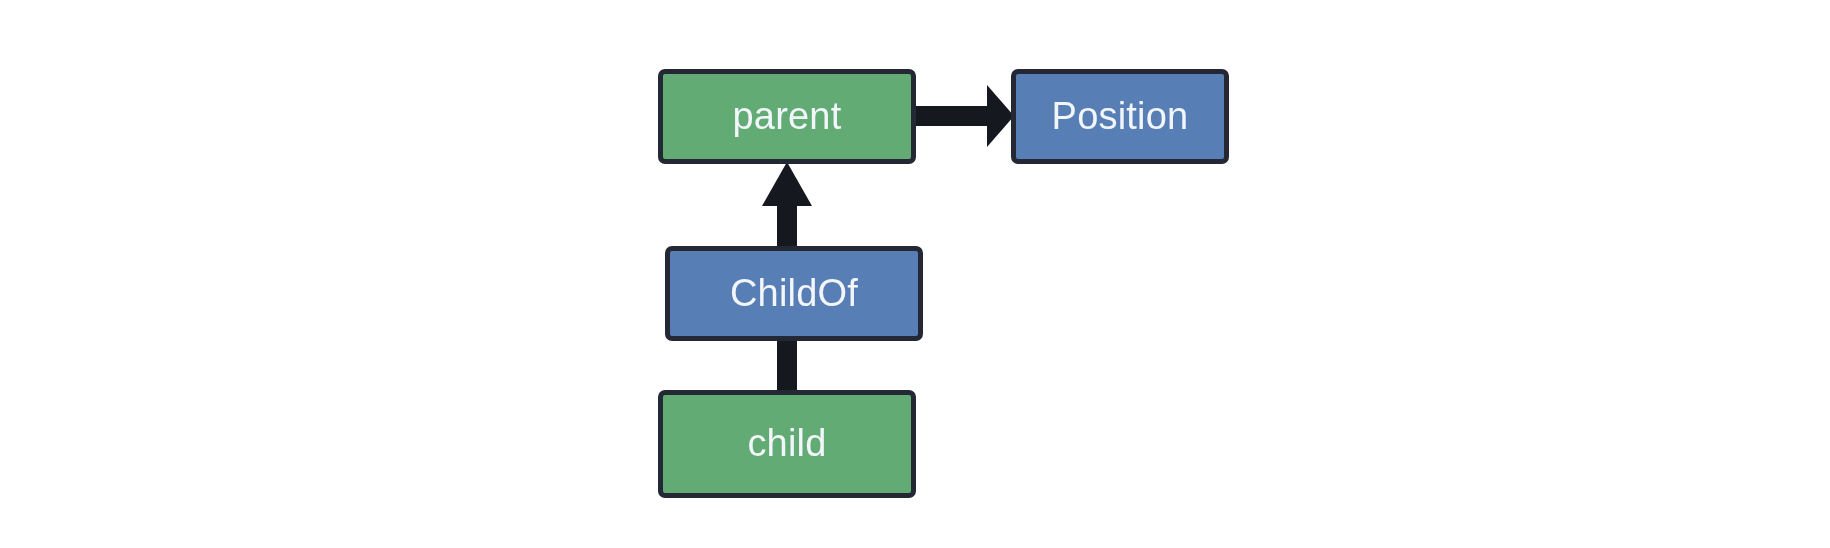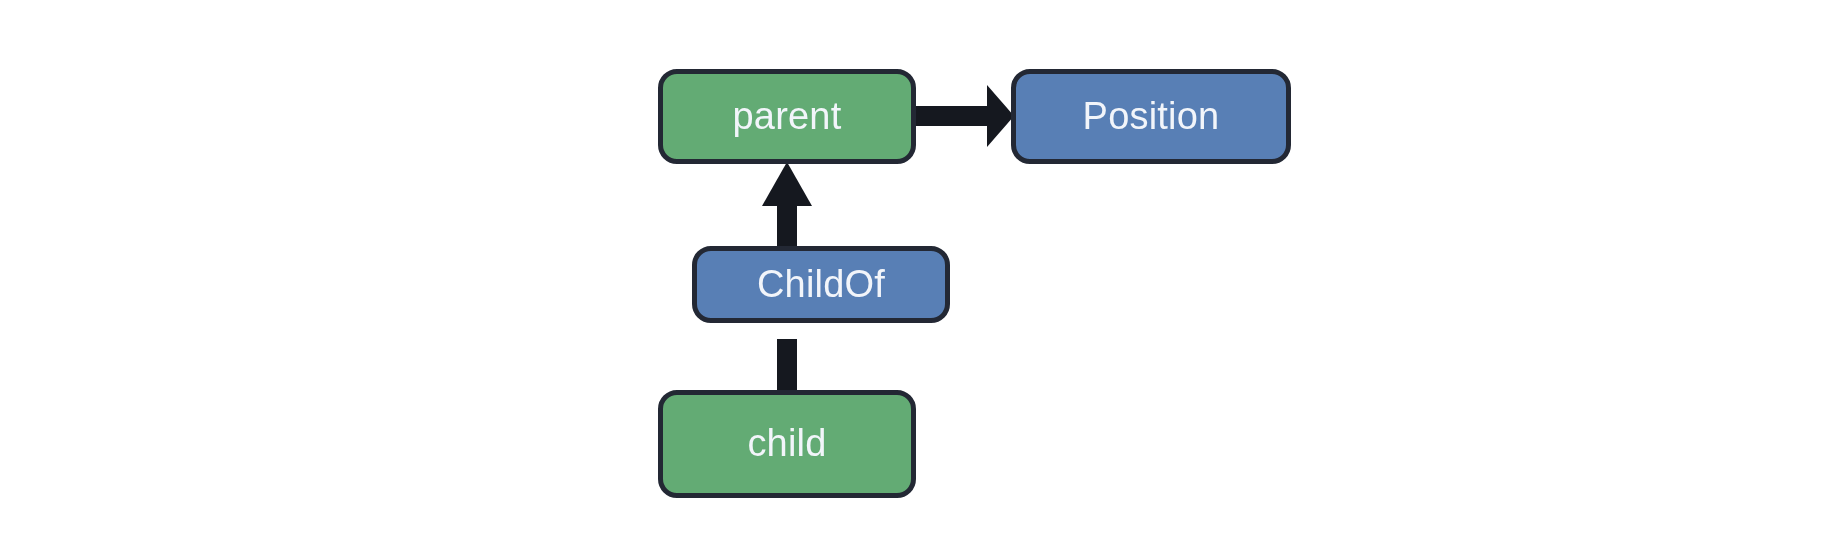--- a/index.html
+++ b/index.html
@@ -20,21 +20,21 @@
     height: 548px;
     background: #ffffff;
   }
   .node {
     position: absolute;
     box-sizing: border-box;
     display: flex;
     align-items: center;
     justify-content: center;
     border: 5px solid #232834;
-    border-radius: 19px;
+    border-radius: 7px;
     color: #f2f5fa;
     font-size: 38px;
     font-weight: 400;
     letter-spacing: 0.2px;
     line-height: 1;
     z-index: 3;
     user-select: none;
   }
   .node-entity {
     background: #63ab74;
@@ -79,25 +79,25 @@
 
     <g>
       <rect class="edge-shape" x="777" y="339" width="20" height="53"></rect>
     </g>
   </svg>
 
   <div class="node node-entity" style="left:658px; top:69px; width:258px; height:95px;">
     <span class="node-label">parent</span>
   </div>
 
-  <div class="node node-component" style="left:1011px; top:69px; width:280px; height:95px;">
+  <div class="node node-component" style="left:1011px; top:69px; width:218px; height:95px;">
     <span class="node-label">Position</span>
   </div>
 
-  <div class="node node-component" style="left:692px; top:246px; width:258px; height:77px;">
+  <div class="node node-component" style="left:665px; top:246px; width:258px; height:95px;">
     <span class="node-label">ChildOf</span>
   </div>
 
   <div class="node node-entity" style="left:658px; top:390px; width:258px; height:108px;">
     <span class="node-label">child</span>
   </div>
 
 </div>
 
 </body></html>

